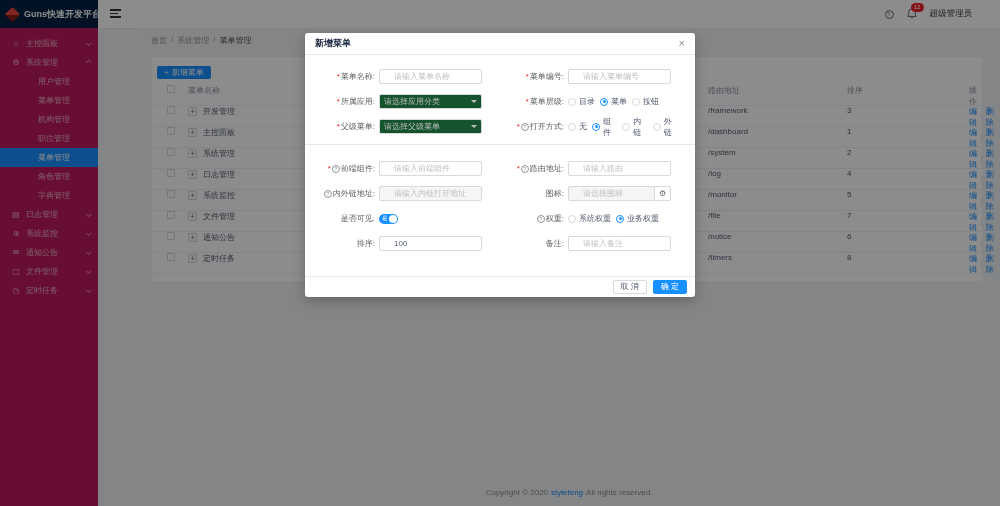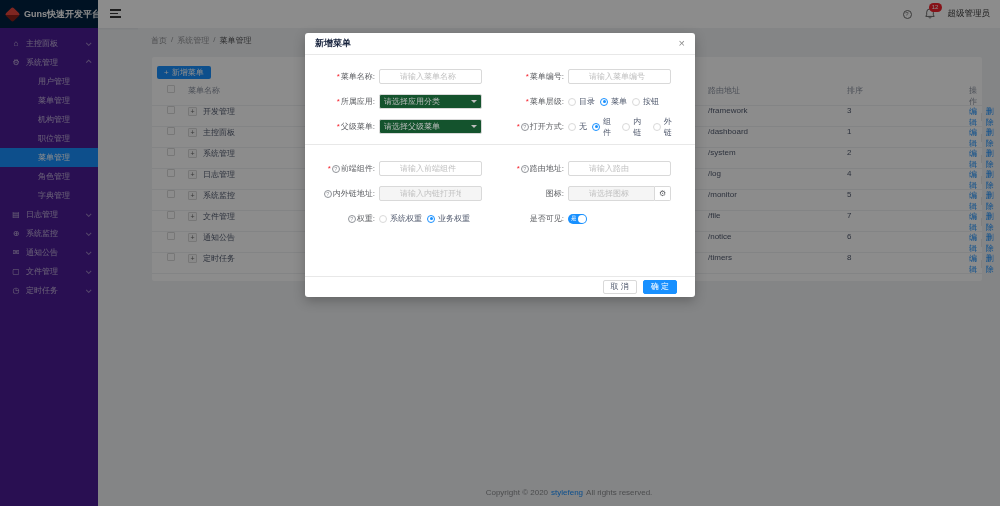--- a/index.html
+++ b/index.html
@@ -1,40 +1,40 @@
 <!DOCTYPE html>
 <html><head>
 <meta charset="utf-8">
 <style>
   * { margin:0; padding:0; box-sizing:border-box; }
   html,body { width:1000px; height:506px; overflow:hidden; }
   body { font-family:"Liberation Sans","DejaVu Sans",sans-serif; background:#f0f2f5; position:relative; font-size:8px; color:#515a6e; }
 
   
-  .sidebar { position:absolute; left:0; top:0; width:98px; height:506px; background:#4c1d95; z-index:1; }
+  .sidebar { position:absolute; left:0; top:0; width:98px; height:506px; background:#be185d; z-index:1; }
   .logo-bar { height:28px; display:flex; align-items:center; padding-left:7px; background:#002140; }
   .logo-diamond { width:11px; height:11px; transform:rotate(45deg); background:linear-gradient(135deg,#e8453c 55%,#8c1f18 55%); border-radius:2px; flex:0 0 auto; }
   .logo-text { color:#fff; font-size:9px; font-weight:bold; margin-left:6px; white-space:nowrap; letter-spacing:0; }
   .menu { margin-top:6px; }
   .s-item { height:19px; display:flex; align-items:center; padding:0 8px 0 11px; color:rgba(255,255,255,.65); cursor:pointer; }
   .s-item .mi { width:10px; margin-right:5px; font-size:8px; text-align:center; flex:0 0 auto; }
   .s-item .lbl { white-space:nowrap; }
   .s-sub { padding-left:38px; }
   .s-item.active { background:#1890ff; color:#fff; }
   .arr { margin-left:auto; width:4px; height:4px; border-right:1px solid rgba(255,255,255,.45); border-bottom:1px solid rgba(255,255,255,.45); }
   .arr.down { transform:rotate(45deg) translateY(-1px); }
   .arr.up { transform:rotate(-135deg) translateY(1px); }
 
   
   .main { position:absolute; left:98px; top:0; right:0; height:506px; }
   .topbar { height:28px; background:#fff; position:relative; box-shadow:0 1px 2px rgba(0,0,0,.05); }
   .trigger { position:absolute; left:12px; top:9px; width:11px; cursor:pointer; }
   .trigger i { display:block; height:1.5px; background:#383838; margin-bottom:2px; }
   .trigger i:nth-child(2) { width:8px; }
-  .topbar-right { position:absolute; right:10px; top:0; height:28px; display:flex; align-items:center; gap:13px; }
+  .topbar-right { position:absolute; right:28px; top:0; height:28px; display:flex; align-items:center; gap:13px; }
   .help-circ { width:9px; height:9px; border:1px solid #6b6b6b; border-radius:50%; font-size:6px; color:#6b6b6b; display:flex; align-items:center; justify-content:center; cursor:pointer; }
   .bell-wrap { position:relative; cursor:pointer; }
   .badge { position:absolute; top:-5px; left:4px; min-width:13px; height:9px; background:#f5222d; color:#fff; border-radius:5px; font-size:6px; line-height:9px; text-align:center; padding:0 2px; }
   .user-name { font-size:8.5px; color:#383838; cursor:pointer; }
 
   .content { position:absolute; left:0; right:0; top:28px; bottom:0; background:#f0f2f5;margin-left:40px; }
   .breadcrumb { padding:7px 0 0 13px; font-size:8px; color:rgba(0,0,0,.43); display:flex; gap:4px; }
   .breadcrumb .cur { color:rgba(0,0,0,.68); }
   .breadcrumb a { color:rgba(0,0,0,.43); text-decoration:none; cursor:pointer; }
 
@@ -64,38 +64,38 @@
   .m-title { font-size:9px; color:#17233d; font-weight:bold; }
   .m-close { margin-left:auto; font-size:11px; color:#8c8c8c; cursor:pointer; line-height:1; }
   .m-body { padding:14px 10px 0 2px; }
   .m-row { display:flex; height:15px; margin-bottom:10px; }
   .m-col { width:50%; display:flex; align-items:center; }
   .m-label { width:72px; flex:0 0 auto; text-align:right; padding-right:4px; color:#606266; white-space:nowrap; display:flex; align-items:center; justify-content:flex-end; gap:1px; }
   .req { color:#f5222d; }
   .hlp { width:8px; height:8px; border:1px solid #909399; border-radius:50%; font-size:5.5px; color:#909399; display:inline-flex; align-items:center; justify-content:center; flex:0 0 auto; }
   .m-ctrl { flex:1; margin-right:14px; position:relative; display:flex; align-items:center; }
   .m-ctrl.radios { margin-right:2px; }
-  .ipt { width:100%; height:15px; border:1px solid #d9d9d9; border-radius:2px; padding:0 20px; font-size:8px; color:#515a6e; font-family:inherit; outline:none; }
+  .ipt { width:100%; height:15px; border:1px solid #d9d9d9; border-radius:2px; padding:0 14px; font-size:8px; color:#515a6e; font-family:inherit; outline:none; }
   .ipt::placeholder { color:#bfbfbf; }
   .ipt:disabled { background:#f5f5f5; color:#bfbfbf; }
   .sel { width:100%; height:15px; border:1px solid #d9d9d9; border-radius:2px; padding:0 12px 0 4px; display:flex; align-items:center; color:#bfbfbf; cursor:pointer; background:#14532d; }
   .sel::after { content:""; position:absolute; right:5px; top:6px; border-left:3px solid transparent; border-right:3px solid transparent; border-top:3px solid #bfbfbf; }
   .rd-opt { display:flex; align-items:center; margin-right:5px; cursor:pointer; }
   .rdo { width:8px; height:8px; border:1px solid #d9d9d9; border-radius:50%; background:#fff; position:relative; flex:0 0 auto; }
   .rdo.on { border-color:#1890ff; }
   .rdo.on::after { content:""; position:absolute; left:1.5px; top:1.5px; width:3px; height:3px; background:#1890ff; border-radius:50%; }
   .rd-opt span.t { margin-left:3px; }
   .with-suffix { display:flex; width:100%; }
   .with-suffix .ipt { border-radius:2px 0 0 2px; }
   .sfx-btn { width:16px; height:15px; border:1px solid #d9d9d9; border-left:none; border-radius:0 2px 2px 0; background:#fff; font-size:8px; color:#606266; display:flex; align-items:center; justify-content:center; cursor:pointer; flex:0 0 auto; }
   .switch { width:19px; height:10px; border-radius:5px; background:#1890ff; position:relative; cursor:pointer; display:flex; align-items:center; }
   .switch .txt { color:#fff; font-size:5.5px; margin-left:3px; }
   .switch .knob { position:absolute; right:1px; top:1px; width:8px; height:8px; background:#fff; border-radius:50%; }
   .m-divider { border-top:1px solid #e8e8e8; margin:0 -10px 16px -2px; }
-  .m-foot { position:absolute; left:0; right:0; bottom:0; height:21px; border-top:1px solid #e8e8e8; display:flex; align-items:center; justify-content:flex-end; padding-right:18px; gap:6px; }
+  .m-foot { position:absolute; left:0; right:0; bottom:0; height:21px; border-top:1px solid #e8e8e8; display:flex; align-items:center; justify-content:flex-end; padding-right:8px; gap:6px; }
   .btn { height:14px; padding:0 7px; border-radius:2px; font-size:8px; font-family:inherit; cursor:pointer; line-height:12px; }
   .btn.plain { background:#fff; border:1px solid #d9d9d9; color:#515a6e; }
   .btn.primary { background:#1890ff; border:1px solid #1890ff; color:#fff; }
 </style>
 </head>
 <body>
 
 <div class="sidebar">
   <div class="logo-bar">
     <span class="logo-diamond"></span>
@@ -488,44 +488,62 @@
               <span class="sfx-btn">
                 <span>⚙</span>
               </span>
             </span>
           </span>
       </div>
     </div>
     <div class="m-row">
       <div class="m-col">
         <span class="m-label">
-            <span class="hlp">?</span>
-            <span>权重:</span>
-          </span>
-        <span class="m-ctrl radios">
-          <span class="rd-opt">
-              <span class="rdo"></span>
-              <span class="t">系统权重</span>
-            </span>
-          <span class="rd-opt">
-              <span class="rdo on"></span>
-              <span class="t">业务权重</span>
-            </span>
-        </span>
-      </div>
-      <div class="m-col">
-        <span class="m-label">
             <span>是否可见:</span>
           </span>
         <span class="m-ctrl">
             <span class="switch">
               <span class="txt">是</span>
               <span class="knob"></span>
             </span>
           </span>
       </div>
+      <div class="m-col">
+        <span class="m-label">
+            <span class="hlp">?</span>
+            <span>权重:</span>
+          </span>
+        <span class="m-ctrl radios">
+          <span class="rd-opt">
+              <span class="rdo"></span>
+              <span class="t">系统权重</span>
+            </span>
+          <span class="rd-opt">
+              <span class="rdo on"></span>
+              <span class="t">业务权重</span>
+            </span>
+        </span>
+      </div>
+    </div>
+    <div class="m-row">
+      <div class="m-col">
+        <span class="m-label">
+            <span>排序:</span>
+          </span>
+        <span class="m-ctrl">
+            <input class="ipt" value="100" style="">
+          </span>
+      </div>
+      <div class="m-col">
+        <span class="m-label">
+            <span>备注:</span>
+          </span>
+        <span class="m-ctrl">
+            <input class="ipt" placeholder="请输入备注" style="">
+          </span>
+      </div>
     </div>
   </div>
   <div class="m-foot">
     <button class="btn plain">取 消</button>
     <button class="btn primary">确 定</button>
   </div>
 </div>
 
 </body></html>

